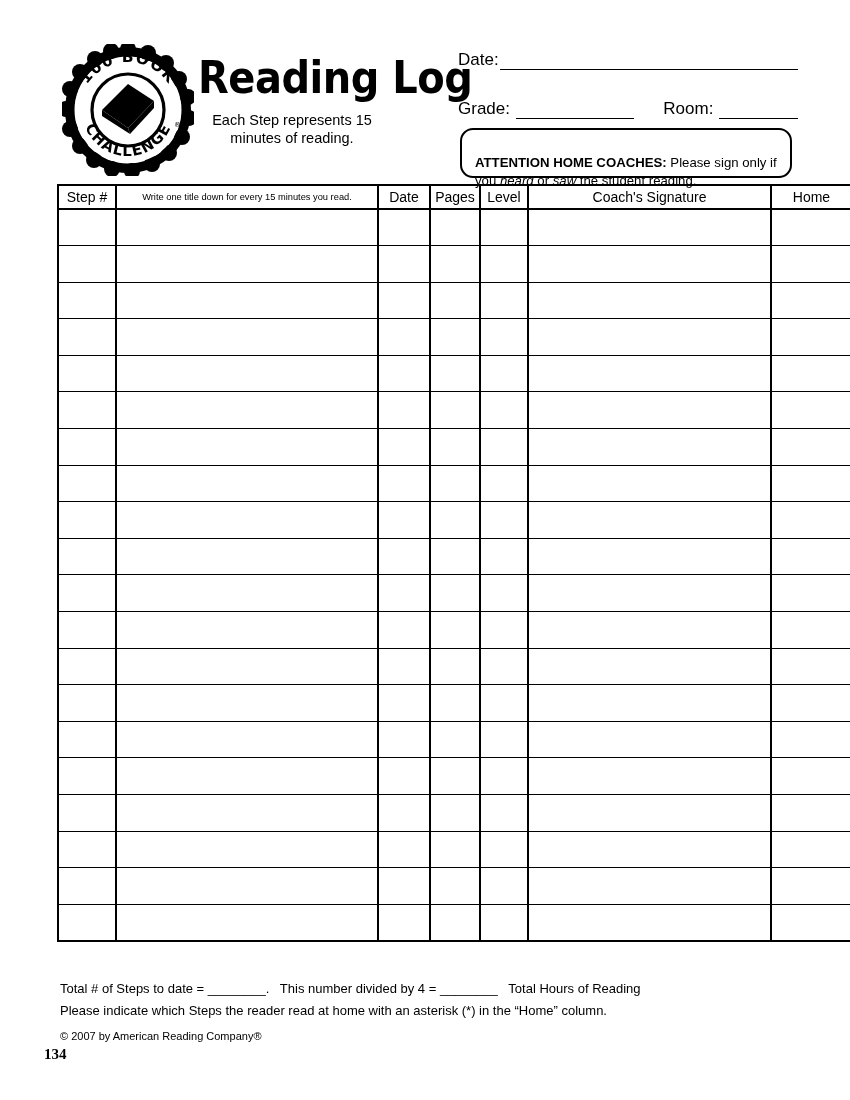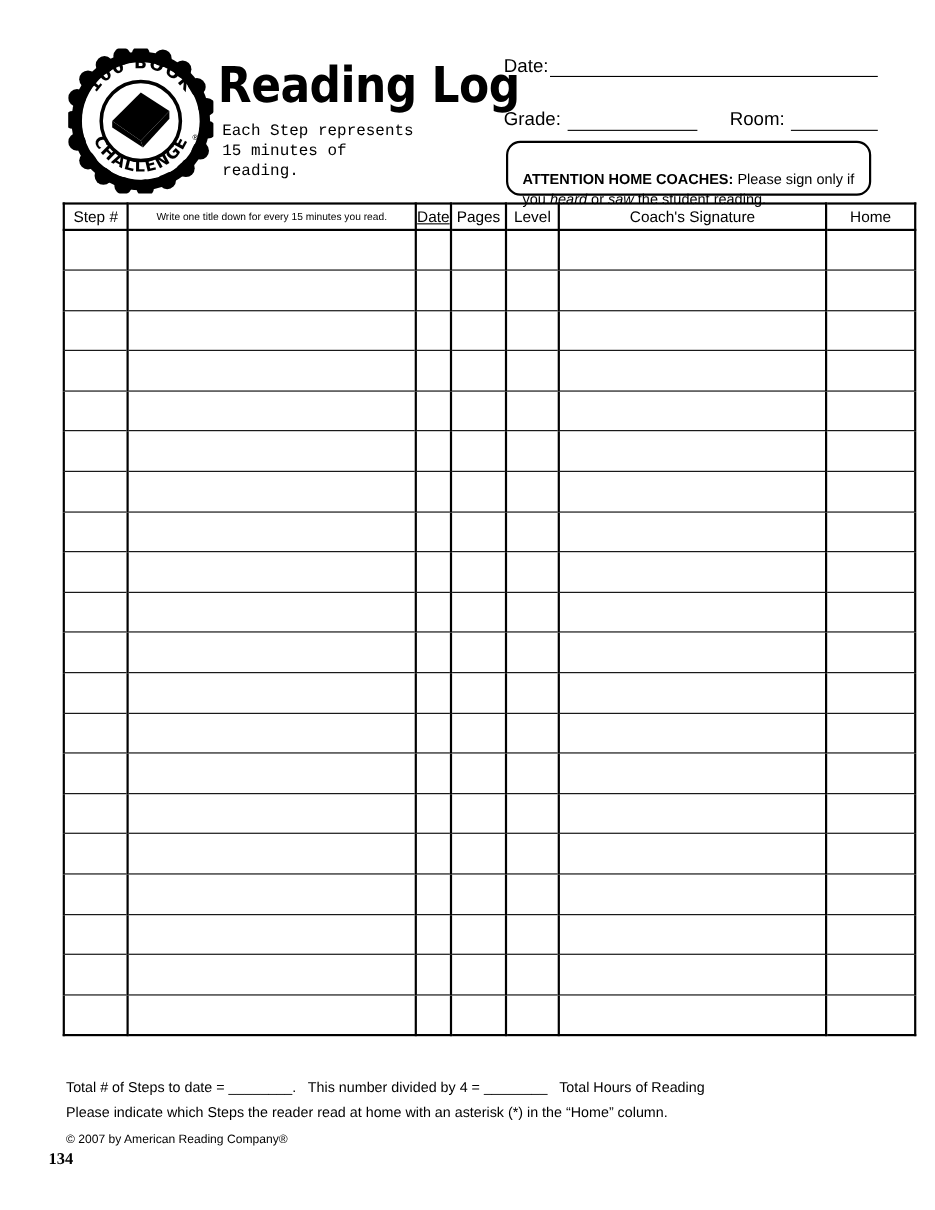--- a/index.html
+++ b/index.html
@@ -31,22 +31,23 @@
     letter-spacing: -0.5px;
     transform: scaleY(1.12);
     transform-origin: left top;
     margin: 0;
     white-space: nowrap;
   }
   .log-sub {
     margin: 13px 0 0 4px;
     font-size: 14.5px;
     line-height: 18px;
-    font-family: Liberation Mono, monospace;
+    font-family: Liberation Sans, sans-serif;
     max-width: 180px;
+    text-align: center;
   }
 
   .fields { position: absolute; left: 458px; top: 50px; width: 340px; }
   .field-row { display: flex; align-items: flex-end; font-size: 17px; line-height: 20px; }
   .field-row + .field-row { margin-top: 29px; }
   .field-label { white-space: nowrap; }
   .rule { border-bottom: 1.6px solid #000; height: 15px; }
   .rule-name { flex: 1 1 auto; margin-left: 1px; }
   .rule-grade { width: 120px; margin-left: 6px; }
   .spacer-room { width: 30px; }
@@ -86,21 +87,21 @@
     font-size: 14px;
     text-align: center;
     vertical-align: middle;
   }
   .log-table thead th.c-title { font-size: 9.3px; }
   .log-table tbody tr:last-child td { border-bottom: 2.2px solid #000; }
   .log-table tbody td { height: 36.6px; }
 
   .c-step   { width: 58px; }
   .c-title  { width: 262px; }
-  .c-date   { width: 32px; text-decoration: underline; }
+  .c-date   { width: 52px; }
   .c-pages  { width: 50px; }
   .c-level  { width: 48px; }
   .c-sign   { width: 243px; }
   .c-home   { width: 81px; margin-top: 28px; }
 
   
   .footer { position: absolute; left: 60px; top: 978px; width: 740px; }
   .foot-line { font-size: 13px; line-height: 22px; white-space: pre; }
   .copyright { margin-top: 8px; font-size: 11px; line-height: 12px; }
   .pagenum {

